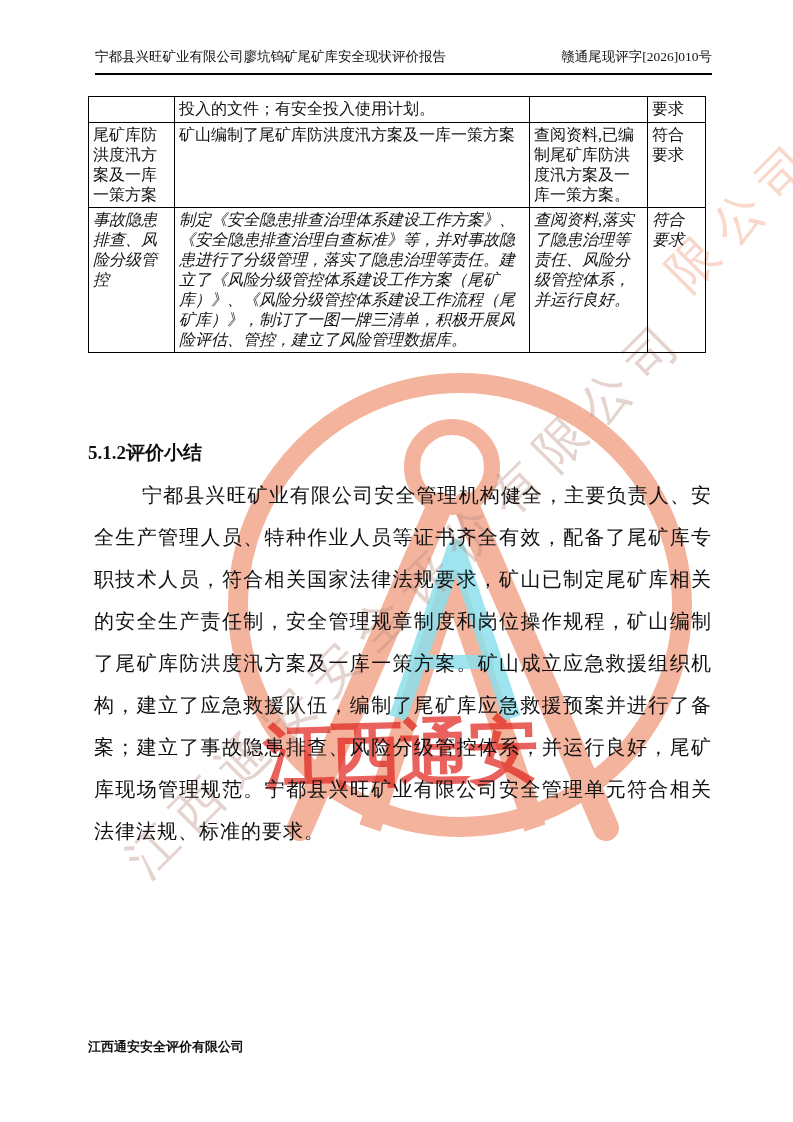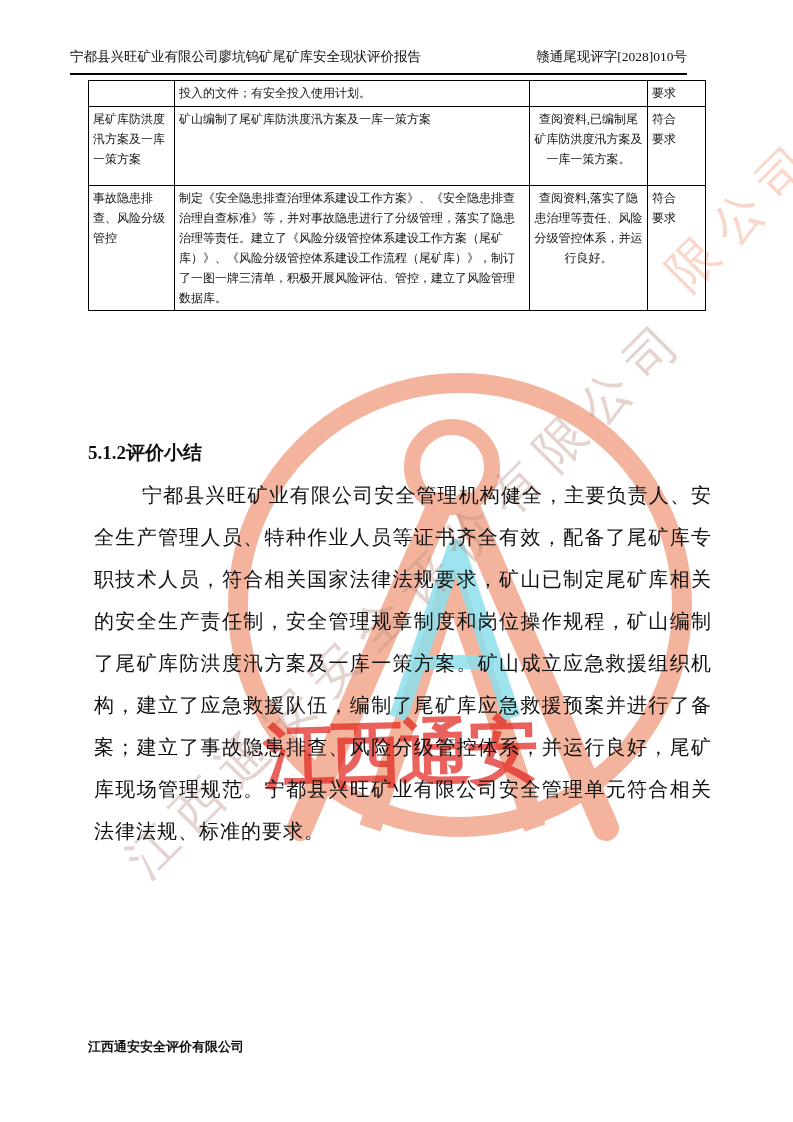--- a/index.html
+++ b/index.html
@@ -13,31 +13,31 @@
   .wm-brand { position:absolute; left:263px; top:706px; font-size:72px; font-weight:bold;
     letter-spacing:-4px; color:#e1271f; opacity:.72; transform:rotate(-1.5deg); white-space:nowrap; }
   .wm-diag { position:absolute; left:112px; top:845px; font-size:50px; letter-spacing:14px;
     color:rgba(185,140,130,0.38); transform:rotate(-45deg); transform-origin:0 0; white-space:nowrap; }
   .wm-diag2 { position:absolute; left:652px; top:258px; font-size:50px; letter-spacing:14px;
     color:rgba(240,160,130,0.42); transform:rotate(-45deg); transform-origin:0 0; white-space:nowrap; }
 
   
   .content { position:absolute; inset:0; z-index:1; }
 
-  .hdr { position:absolute; left:70px; top:48px; width:617px; display:flex;
+  .hdr { position:absolute; left:95px; top:48px; width:617px; display:flex;
     justify-content:space-between; align-items:flex-end; font-size:13.5px;
     border-bottom:2px solid #000; padding-bottom:7px; }
 
-  table.doc { position:absolute; left:88px; top:80px; width:617px; border-collapse:collapse;
-    table-layout:fixed; font-size:12px; line-height:20px; }
+  table.doc { position:absolute; left:88px; top:96px; width:617px; border-collapse:collapse;
+    table-layout:fixed; font-size:16px; line-height:20px; }
   table.doc td { border:1.5px solid #000; vertical-align:top; padding:2px 4px;
     white-space:pre-line; word-break:break-all; overflow:hidden; }
   td.va-mid { vertical-align:middle; }
-  .c1 { width:86px; } .c2 { width:355px; } .c3 { width:118px;text-align:center; } .c4 { width:58px; }
-  tr.r0 { height:26px; } tr.r1 { height:79px;margin-left:39px; } tr.r2 { height:102px; } tr.r3 { height:90px; }
+  .c1 { width:86px; } .c2 { width:355px; } .c3 { width:118px; } .c4 { width:58px; }
+  tr.r0 { height:26px; } tr.r1 { height:79px;margin-left:39px; } tr.r2 { height:102px; } tr.r3 { height:90px;font-style:italic; }
 
   .sec-h { position:absolute; left:88px; top:440px; font-size:19px; font-weight:bold;font-family:Liberation Serif, serif; }
 
   .body-p { position:absolute; left:94px; top:474px; width:618px; font-size:20px;
     line-height:42px; letter-spacing:1px; text-align:justify; text-indent:2.4em;
     word-break:break-all; }
 
   .pagenum { position:absolute; left:0; top:1021px; width:793px; text-align:center; font-size:12px; }
   .foot-co { position:absolute; left:88px; top:1038px; font-size:13px; font-weight:bold; }
 </style>
@@ -58,21 +58,21 @@
     </svg>
     <div class="wm-diag">江西通安安全评价有限公司</div>
     <div class="wm-diag2">限公司</div>
     <div class="wm-brand">江西通安</div>
   </div>
 
   <div class="content">
 
     <div class="hdr">
       <span>宁都县兴旺矿业有限公司廖坑钨矿尾矿库安全现状评价报告</span>
-      <span>赣通尾现评字[2028]010号</span>
+      <span>赣通尾现评字[2026]010号</span>
     </div>
 
     <table class="doc">
       <tbody>
           <tr class="r0">
         <td class="c1"></td>
         <td class="c2">投入的文件；有安全投入使用计划。</td>
         <td class="c3"></td>
         <td class="c4">要求</td>
       </tr>

